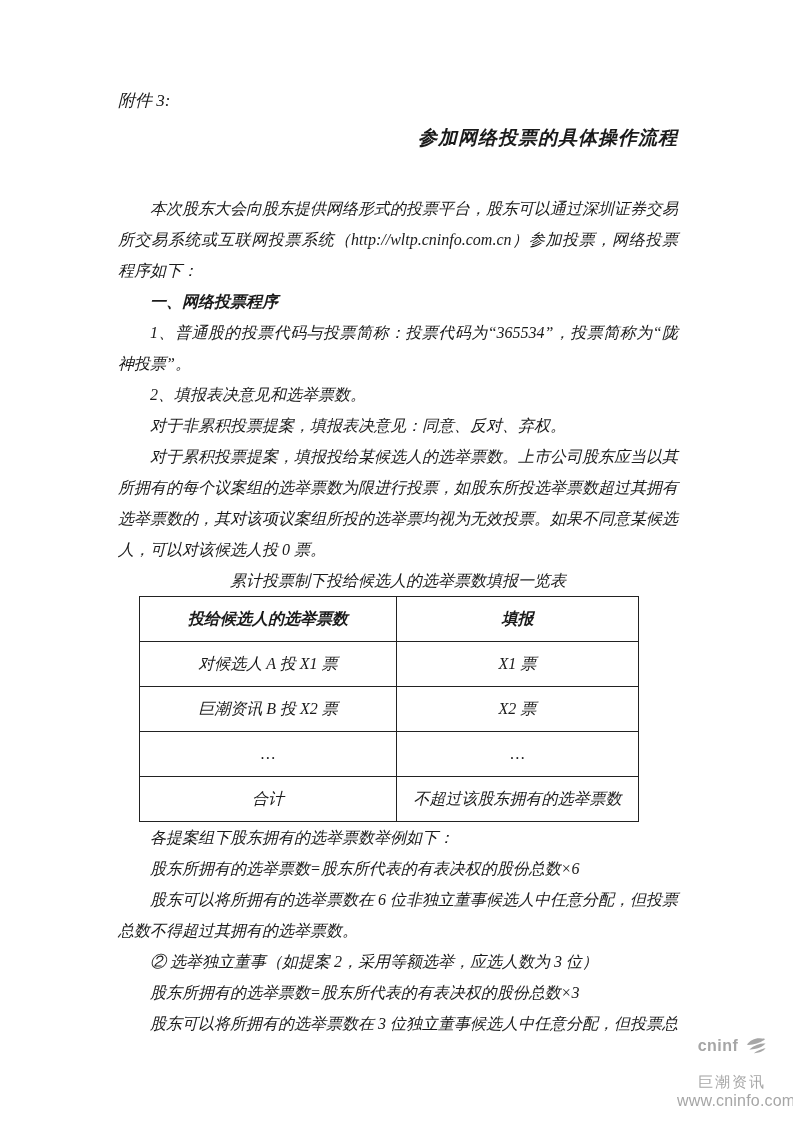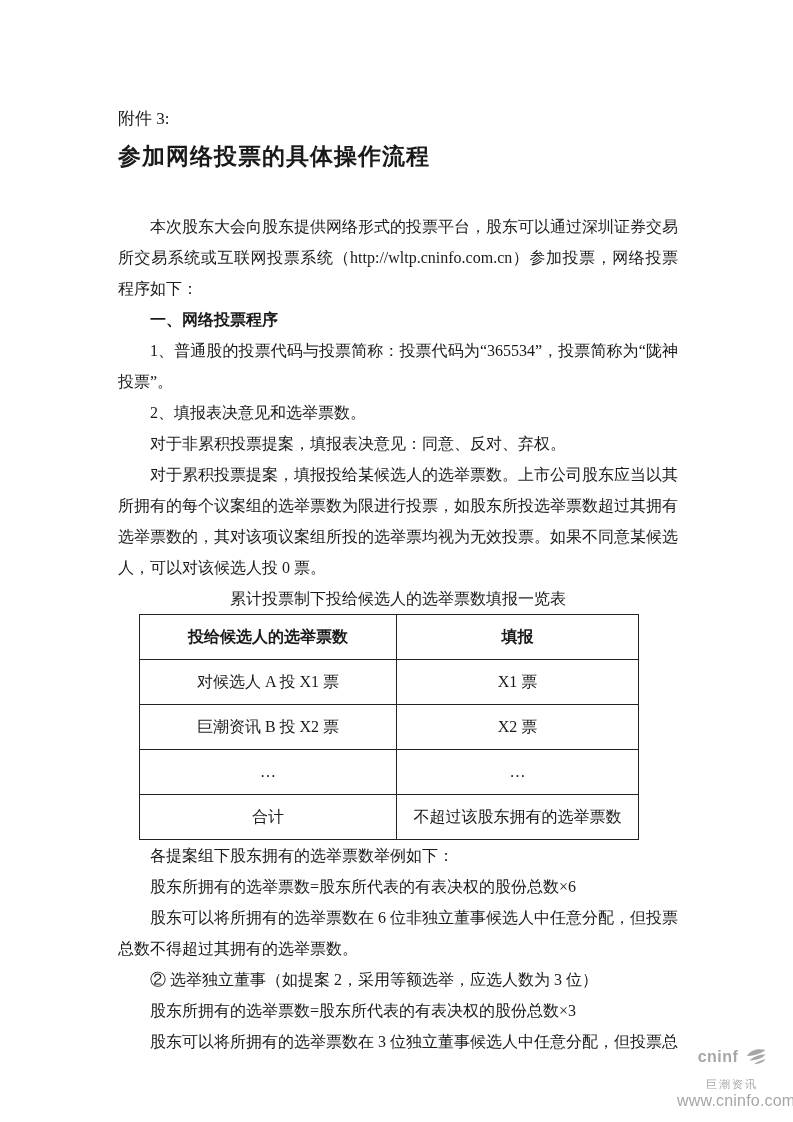--- a/index.html
+++ b/index.html
@@ -10,35 +10,36 @@
     height: 1122px;
     margin: 0 auto;
     background: #ffffff;
     font-family: "Liberation Serif", "DejaVu Serif", serif;
     color: #1a1a1a;
     overflow: hidden;
   }
   .content {
     position: absolute;
     left: 118px;
-    top: 109px;
+    top: 91px;
     width: 560px;
+    font-style: italic;
   }
   .attachment-label {
     font-size: 17px;
     line-height: 20px;
     text-align: left;
   }
   .doc-title {
     margin-top: 10px;
     font-family: "Liberation Sans", "DejaVu Sans", sans-serif;
-    font-size: 23px;
+    font-size: 19px;
     font-weight: bold;
     line-height: 34px;
-    text-align: left;
+    text-align: right;
     letter-spacing: 1px;
   }
   .body-flow {
     margin-top: 38px;
     font-size: 16px;
     line-height: 31px;
     text-align: justify;
   }
   .para { text-indent: 2em; }
   .section-heading {
@@ -87,23 +88,23 @@
     align-items: center;
     justify-content: center;
     gap: 8px;
   }
   .logo-word {
     font-size: 16px;
     font-weight: bold;
     letter-spacing: 0.5px;
   }
   .logo-sub {
-    font-size: 11px;
+    font-size: 15px;
     letter-spacing: 2px;
-    margin-top: 10px;
+    margin-top: 16px;
   }
   .logo-url {
     font-size: 16px;
     letter-spacing: 0.2px;
     margin-top: 2px;
   }
 </style>
 </head>
 <body>
 

